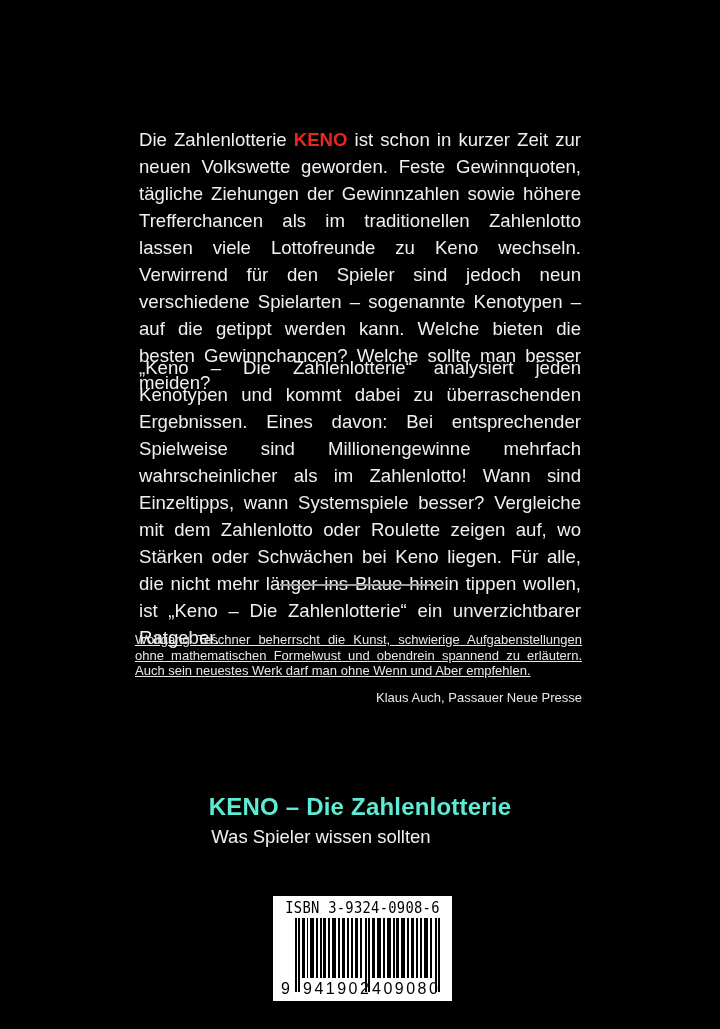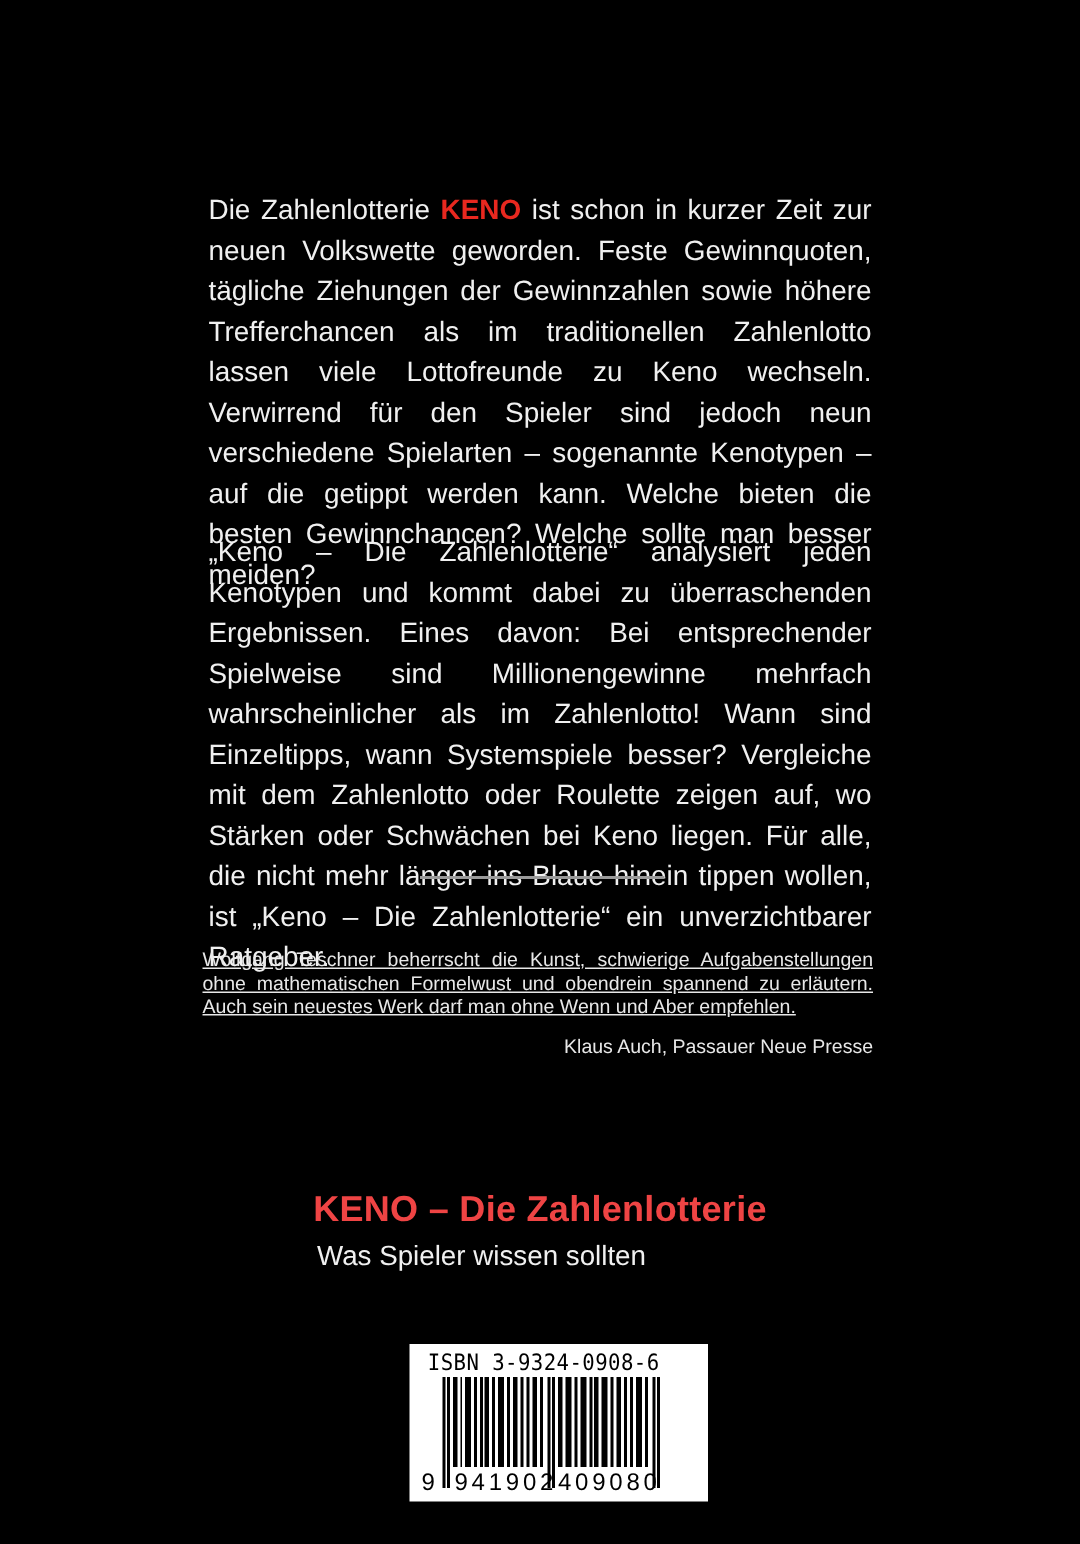--- a/index.html
+++ b/index.html
@@ -10,23 +10,23 @@
   .blurb p { margin:10px; }
   #p1 { top:116px; }
   #p2 { top:344px; }
   .keno { color:#e8281f; font-weight:bold; }
   .divider { position:absolute; left:280px; top:584px; width:163px; height:2px; background:#9a9a9a; }
   .quote { position:absolute; left:135px; top:632px; width:447px; font-size:13px; line-height:15.5px;
            text-align:justify; color:#e8e8e8;text-decoration:underline; }
   .quote p { margin:0; }
   .attribution { position:absolute; right:138px; top:690px; font-size:13px; color:#e8e8e8; }
   .title { position:absolute; left:0; width:720px; top:793px; text-align:center; font-size:24px;
-           font-weight:bold; color:#ef4444; letter-spacing:0.2px; }
+           font-weight:bold; color:#5eead4; letter-spacing:0.2px; }
   .subtitle { position:absolute; left:0; width:642px; top:826px; text-align:center; font-size:18.5px; color:#f0f0f0; }
-  .barcode-box { position:absolute; left:273px; top:896px; width:179px; height:105px; background:#fff;padding-left:20px; }
+  .barcode-box { position:absolute; left:273px; top:896px; width:179px; height:105px; background:#fff; }
   .isbn-text { position:absolute; left:0; width:179px; top:3px; text-align:center; font-family:"DejaVu Sans Mono", monospace;
                font-size:15px; color:#000; letter-spacing:0.3px; transform:scaleX(0.92); }
   .bars { position:absolute; left:22px; top:22px; height:72px; width:148px; }
   .bar { position:absolute; top:0; background:#000; }
   .digits { position:absolute; top:84px; font-family:"Liberation Sans", sans-serif; font-size:16px; color:#000; letter-spacing:2.5px; }
 </style>
 </head>
 <body>
 
 <div class="blurb" id="p1">

